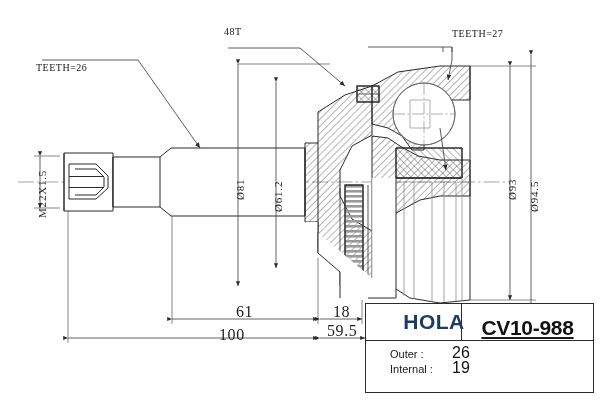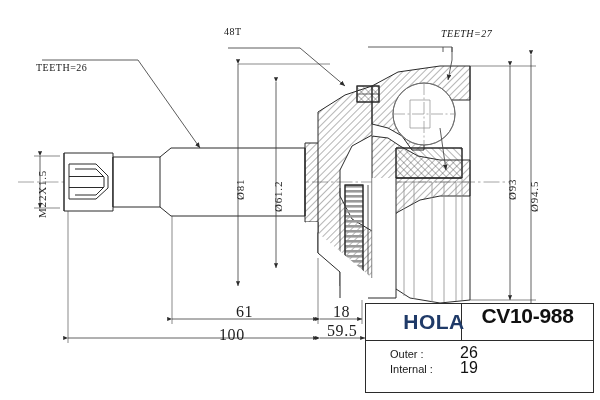--- a/index.html
+++ b/index.html
@@ -11,26 +11,26 @@
   .tblock{position:absolute;box-sizing:border-box;background:#fff;
           border:1.4px solid #2b2b2b;}
   #title-block{left:365px;top:303px;width:229px;height:90px;}
   #tb-top{position:absolute;left:0;top:0;width:100%;height:37px;
           box-sizing:border-box;border-bottom:1.4px solid #2b2b2b;display:flex;}
   #tb-brand{width:96px;height:100%;box-sizing:border-box;
             border-right:1.4px solid #2b2b2b;display:flex;align-items:center;
             justify-content:center;}
   #brand-text{font-family:"Liberation Sans",sans-serif;font-weight:bold;
               font-size:21px;letter-spacing:0.5px;color:#1F3A68;}
-  #tb-part{flex:1;display:flex;align-items:flex-start;justify-content:center;}
+  #tb-part{flex:1;display:flex;align-items:flex-end;justify-content:center;text-decoration:underline;}
   #part-text{font-family:"Liberation Sans",sans-serif;font-weight:bold;
              font-size:21px;letter-spacing:-0.3px;color:#111;}
   #tb-specs{position:absolute;left:0;top:37px;width:100%;height:53px;
             padding:4px 0 0 24px;box-sizing:border-box;}
-  .spec-row{display:flex;align-items:baseline;height:15px;line-height:15px;gap:8px;}
+  .spec-row{display:flex;align-items:baseline;height:15px;line-height:15px;}
   .spec-label{width:62px;font-family:"Liberation Sans",sans-serif;
               font-size:11px;color:#181818;}
   .spec-val{font-family:"Liberation Sans",sans-serif;font-weight:normal;
             font-size:16px;color:#111;}
 
   .lbl{position:absolute;white-space:nowrap;font-family:"Liberation Serif",serif;
        color:#161616;}
   .lbl-big{font-size:10px;letter-spacing:0.5px;}
   .dim{position:absolute;white-space:nowrap;font-family:"Liberation Serif",serif;
        font-size:16px;color:#1d1d1d;letter-spacing:0.6px;}
@@ -185,21 +185,21 @@
         <line x1="320" y1="338" x2="365" y2="338" marker-start="url(#arS)" marker-end="url(#arS)"></line>
       </g>
 
     </g>
   </svg>
 
   <div class="lbl lbl-big" style="left:36px;top:62px;">TEETH=26</div>
 
   <div class="lbl lbl-big" style="left:224px;top:26px;">48T</div>
 
-  <div class="lbl lbl-big" style="left:441px;top:28px;font-style:italic;">TEETH=27</div>
+  <div class="lbl lbl-big" style="left:452px;top:28px;">TEETH=27</div>
 
   <div class="vdim" style="left:36px;top:218px;">M22X1.5</div>
 
   <div class="vdim" style="left:234px;top:200px;">Ø81</div>
 
   <div class="vdim" style="left:272px;top:212px;">Ø61.2</div>
 
   <div class="vdim" style="left:506px;top:200px;">Ø93</div>
 
   <div class="vdim" style="left:528px;top:212px;">Ø94.5</div>

